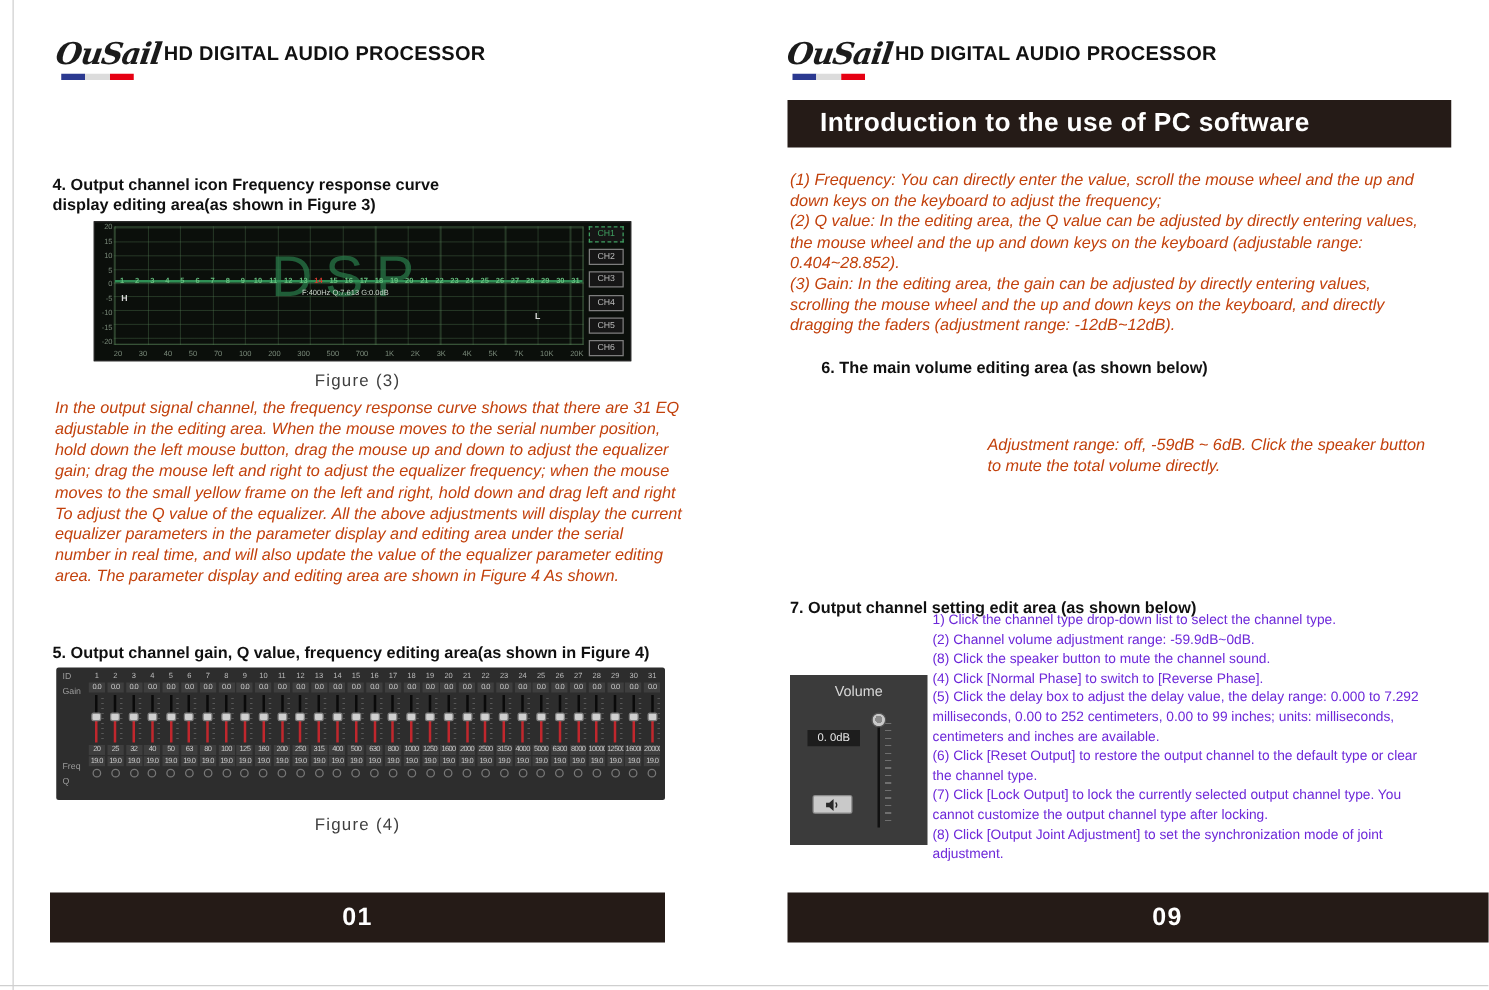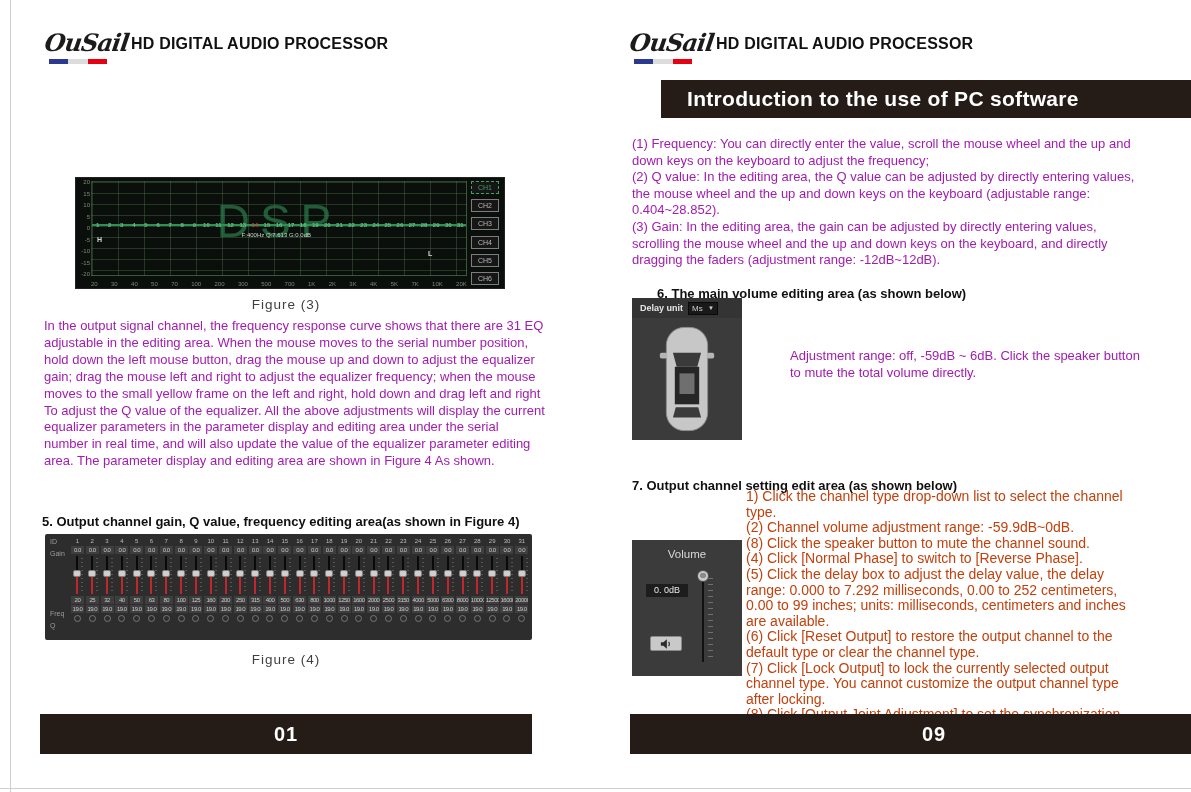--- a/index.html
+++ b/index.html
@@ -20,21 +20,21 @@
 
   
   .title-bar { position:absolute; top:80px; height:38px; background:#251b17; color:#fff;
                display:flex; align-items:center; padding-left:26px; box-sizing:border-box;
                font-size:21px; font-weight:bold; letter-spacing:0.3px; }
   .page-footer { position:absolute; top:714px; height:40px; background:#251b17; color:#fff;
                  display:flex; align-items:center; justify-content:center;
                  font-size:20px; font-weight:bold; letter-spacing:1px; }
 
   .h2 { position:absolute; font-size:13px; font-weight:bold; color:#101010; line-height:15.5px; }
-  .body-text { position:absolute; font-size:13px; color:#a21caf; line-height:16.9px; }
+  .body-text { position:absolute; font-size:13px; color:#c2410c; line-height:16.9px;font-style:italic; }
   .fig-caption { position:absolute; text-align:center; font-size:13.5px; color:#3f3f3f; letter-spacing:1px; }
 
   
   .eq-fig { position:absolute; left:75px; top:177px; width:430px; height:112px;
             background:#0b0f0b; border:1px solid #222; box-sizing:border-box; }
   .eq-plot { position:absolute; left:15px; top:3px; right:37px; bottom:12px;
              background-image:
                repeating-linear-gradient(to right, rgba(80,120,80,.38) 0 1px, transparent 1px 26px),
                repeating-linear-gradient(to bottom, rgba(80,120,80,.38) 0 1px, transparent 1px 11px);
              border:1px solid rgba(80,120,80,.5); }
@@ -93,40 +93,44 @@
   .vol-slider { position:absolute; left:64px; top:30px; width:20px; height:96px; }
   .vol-slider .track { position:absolute; left:6px; top:4px; width:2px; bottom:4px; background:#111; }
   .vol-slider .ticks { position:absolute; left:12px; top:8px; bottom:6px; width:5px;
                        background:repeating-linear-gradient(to bottom,#6f6f6f 0 1px,transparent 1px 6px); }
   .vol-slider .knob { position:absolute; left:1px; top:0px; width:12px; height:12px; border-radius:50%;
                       background:radial-gradient(circle at 50% 45%, #8a8a8a 0 3px, #c9c9c9 3px); border:1px solid #555; box-sizing:border-box; }
   .mute-btn { position:absolute; left:18px; top:96px; width:32px; height:15px; background:#c9c9c9;
               border:1px solid #8a8a8a; border-radius:2px; display:flex; align-items:center;
               justify-content:center; box-sizing:border-box; }
 
-  .list-text { position:absolute; font-size:14px; color:#c2410c; line-height:15.6px; }
+  .list-text { position:absolute; font-size:11px; color:#6d28d9; line-height:15.6px; }
 </style>
 </head>
 <body>
 
 <div class="sheet">
   <div class="edge-left"></div>
   <div class="edge-bottom"></div>
 
   <div class="logo" style="left:45px;">
     <span class="script">OuSail</span>
     <span class="flag">
       <i style="background:#2b3990;"></i>
       <i style="background:#dcdcdc;"></i>
       <i style="background:#e60012;"></i>
     </span>
     <span class="product">HD DIGITAL AUDIO PROCESSOR</span>
   </div>
 
 
+  <div class="h2" style="left:42px; top:140px;">
+    <div>4. Output channel icon Frequency response curve</div>
+    <div>display editing area(as shown in Figure 3)</div>
+  </div>
 
   <div class="eq-fig">
     <div class="eq-yticks">
         <span>20</span>
         <span>15</span>
         <span>10</span>
         <span>5</span>
         <span>0</span>
         <span>-5</span>
         <span>-10</span>
@@ -598,50 +602,32 @@
   <div class="logo" style="left:630px;">
     <span class="script">OuSail</span>
     <span class="flag">
       <i style="background:#2b3990;"></i>
       <i style="background:#dcdcdc;"></i>
       <i style="background:#e60012;"></i>
     </span>
     <span class="product">HD DIGITAL AUDIO PROCESSOR</span>
   </div>
 
-  <div class="title-bar" style="left:661px; width:531px;">
+  <div class="title-bar" style="left:630px; width:531px;">
     <span>Introduction to the use of PC software</span>
   </div>
 
   <div class="body-text" style="left:632px; top:136px; width:508px; line-height:16.6px;">
     <div>(1) Frequency: You can directly enter the value, scroll the mouse wheel and the up and down keys on the keyboard to adjust the frequency;</div>
     <div>(2) Q value: In the editing area, the Q value can be adjusted by directly entering values, the mouse wheel and the up and down keys on the keyboard (adjustable range: 0.404~28.852).</div>
     <div>(3) Gain: In the editing area, the gain can be adjusted by directly entering values, scrolling the mouse wheel and the up and down keys on the keyboard, and directly dragging the faders (adjustment range: -12dB~12dB).</div>
   </div>
 
   <div class="h2" style="left:632px; top:286px;margin-left:25px;">6. The main volume editing area (as shown below)</div>
 
-  <div class="car-panel">
-    <div class="delay-bar">
-      <span class="lbl">Delay unit</span>
-      <span class="delay-select">
-        <span>Ms</span>
-        <span style="font-size:6px;">▼</span>
-      </span>
-    </div>
-    <svg class="car-svg" width="60" height="110" viewBox="0 0 64 116">
-      <rect x="10" y="3" width="44" height="110" rx="19" fill="#c7c7c7" stroke="#8f8f8f" stroke-width="1"></rect>
-      <rect x="3" y="30" width="8" height="6" rx="2" fill="#b5b5b5"></rect>
-      <rect x="53" y="30" width="8" height="6" rx="2" fill="#b5b5b5"></rect>
-      <path d="M17 30 L47 30 L43 45 L21 45 Z" fill="#3a3a3a"></path>
-      <rect x="19" y="45" width="26" height="40" fill="#262626"></rect>
-      <rect x="24" y="52" width="16" height="22" fill="#6f6f6f"></rect>
-      <path d="M20 88 L44 88 L47 99 L17 99 Z" fill="#3a3a3a"></path>
-    </svg>
-  </div>
 
   <div class="body-text" style="left:790px; top:348px; width:352px; line-height:16.6px;">Adjustment range: off, -59dB ~ 6dB. Click the speaker button to mute the total volume directly.</div>
 
   <div class="h2" style="left:632px; top:478px;">7. Output channel setting edit area (as shown below)</div>
 
   <div class="list-text" style="left:746px; top:489px; width:398px;">
     <div>1) Click the channel type drop-down list to select the channel type.</div>
     <div>(2) Channel volume adjustment range: -59.9dB~0dB.</div>
     <div>(8) Click the speaker button to mute the channel sound.</div>
     <div>(4) Click [Normal Phase] to switch to [Reverse Phase].</div>

